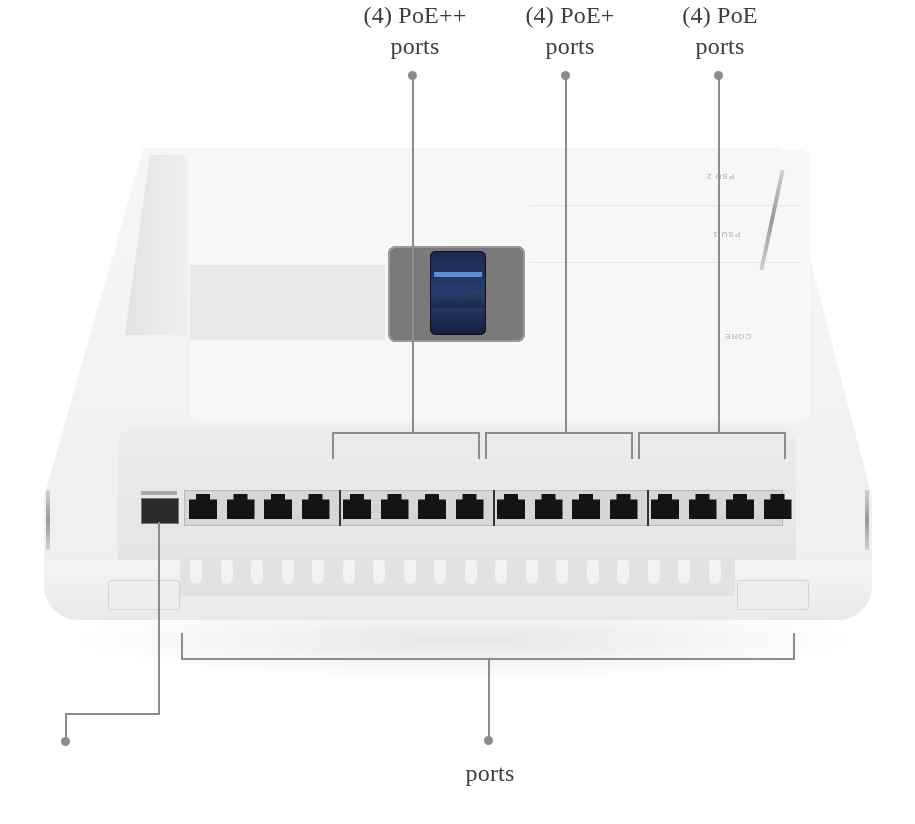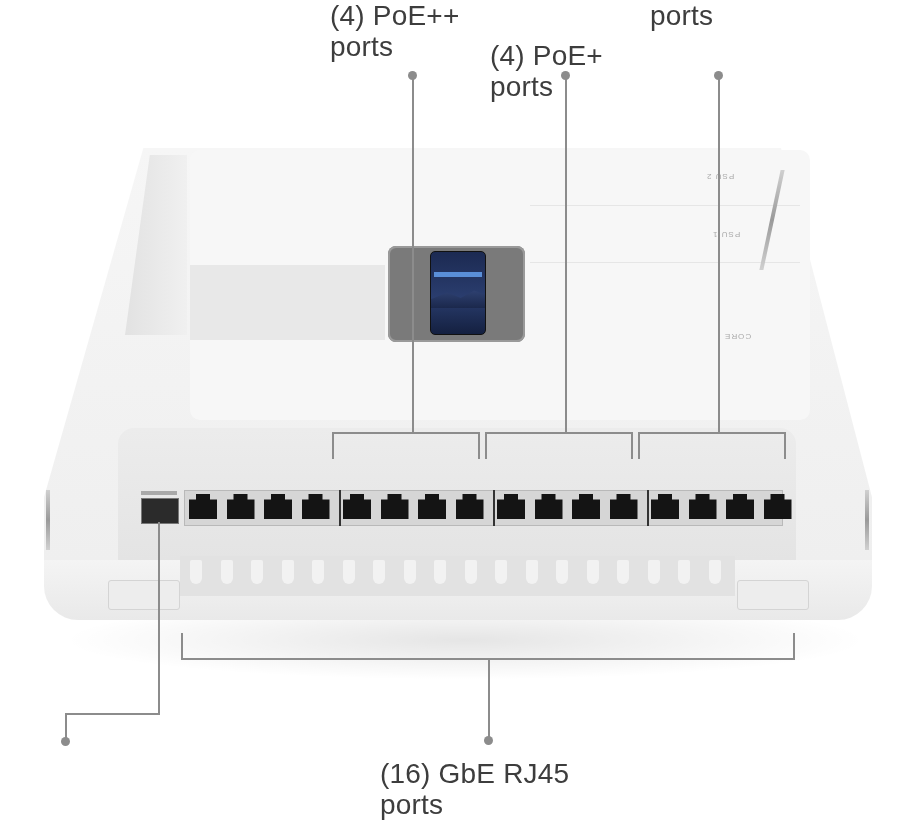--- a/index.html
+++ b/index.html
@@ -1,18 +1,18 @@
 <!DOCTYPE html>
 <html><head>
 <meta charset="utf-8">
 <style>
   html, body { margin:0; padding:0; background:#ffffff; }
   body { width:915px; height:824px; position:relative; overflow:hidden;
          font-family:"Liberation Sans", sans-serif; color:#3a3a3a; }
-  .label { position:absolute; text-align:left; font-size:28px; line-height:31px; color:#3d3d3d; letter-spacing:0.2px; }
+  .label { position:absolute; text-align:center; font-size:24px; line-height:31px; color:#3d3d3d; letter-spacing:0.2px;font-family:Liberation Serif, serif; }
   .line { position:absolute; background:#8c8c8c; }
   .dot { position:absolute; width:9px; height:9px; border-radius:50%; background:#8c8c8c; }
   
   .shadow { position:absolute; left:60px; top:600px; width:810px; height:80px;
             background:radial-gradient(ellipse at center, rgba(0,0,0,0.10), rgba(0,0,0,0) 70%); }
   .chassis { position:absolute; left:44px; top:148px; width:828px; height:472px;
              background:linear-gradient(#f6f6f6,#eeeeee); border-radius:22px 30px 40px 40px;
              clip-path:polygon(12% 0, 89% 0, 100% 74%, 100% 100%, 0 100%, 0 74%); }
   .top-plate { position:absolute; left:190px; top:150px; width:620px; height:270px;
                background:#f7f7f7; border-radius:10px; }
@@ -114,25 +114,26 @@
     <div class="tooth" style="left: 678px;"></div>
     <div class="tooth" style="left: 708.5px;"></div>
   </div>
 <div class="foot" style="left:108px;"></div>
 <div class="foot" style="left:737px;"></div>
 
 <div class="label" style="left:330px;top:0px;width:170px;">
   <div>(4) PoE++</div>
   <div>ports</div>
 </div>
-<div class="label" style="left:490px;top:0px;width:160px;margin-top:40px;">
+<div class="label" style="left:490px;top:0px;width:160px;">
   <div>(4) PoE+</div>
   <div>ports</div>
 </div>
 <div class="label" style="left:650px;top:0px;width:140px;">
+  <div>(4) PoE</div>
   <div>ports</div>
 </div>
 
 <div class="dot" style="left:408px;top:71px;"></div>
 <div class="line" style="left:412px;top:76px;width:2px;height:357px;"></div>
 <div class="dot" style="left:561px;top:71px;"></div>
 <div class="line" style="left:565px;top:76px;width:2px;height:357px;"></div>
 <div class="dot" style="left:714px;top:71px;"></div>
 <div class="line" style="left:718px;top:76px;width:2px;height:357px;"></div>
 
@@ -155,15 +156,14 @@
 <div class="dot" style="left:484px;top:736px;"></div>
 
 <div class="line" style="left:158px;top:522px;width:2px;height:192px;"></div>
 <div class="line" style="left:65px;top:713px;width:95px;height:2px;"></div>
 <div class="line" style="left:65px;top:713px;width:2px;height:27px;"></div>
 <div class="dot" style="left:61px;top:737px;"></div>
 
 <div class="label" style="left:0px;top:758px;width:130px;">
 </div>
 <div class="label" style="left:380px;top:758px;width:220px;">
-  <div>(16) GbE RJ45</div>
   <div>ports</div>
 </div>
 
 </body></html>

